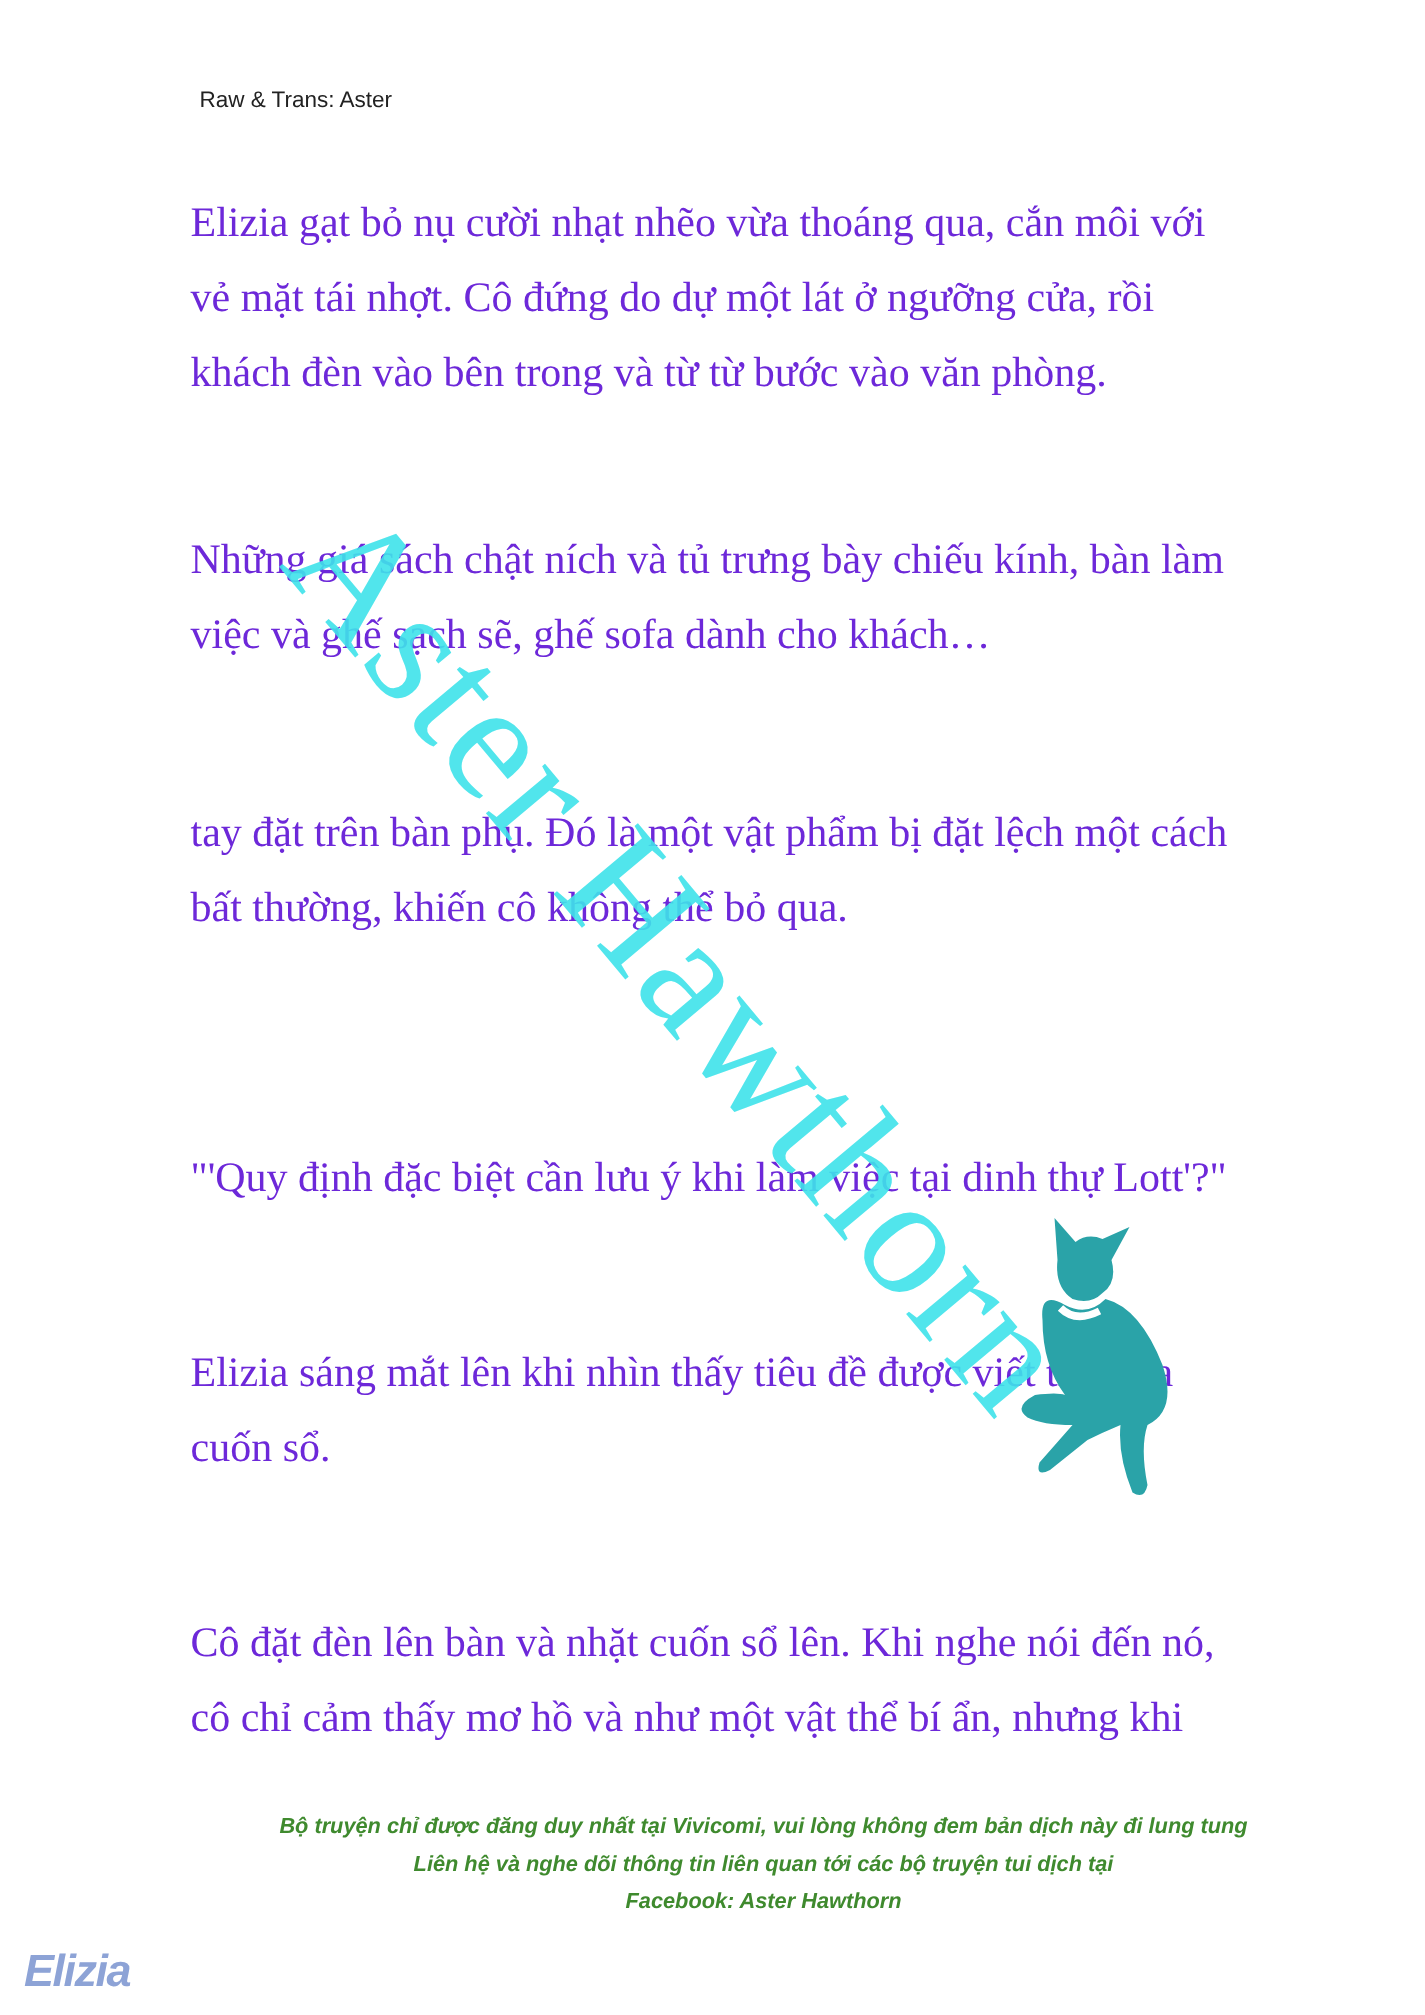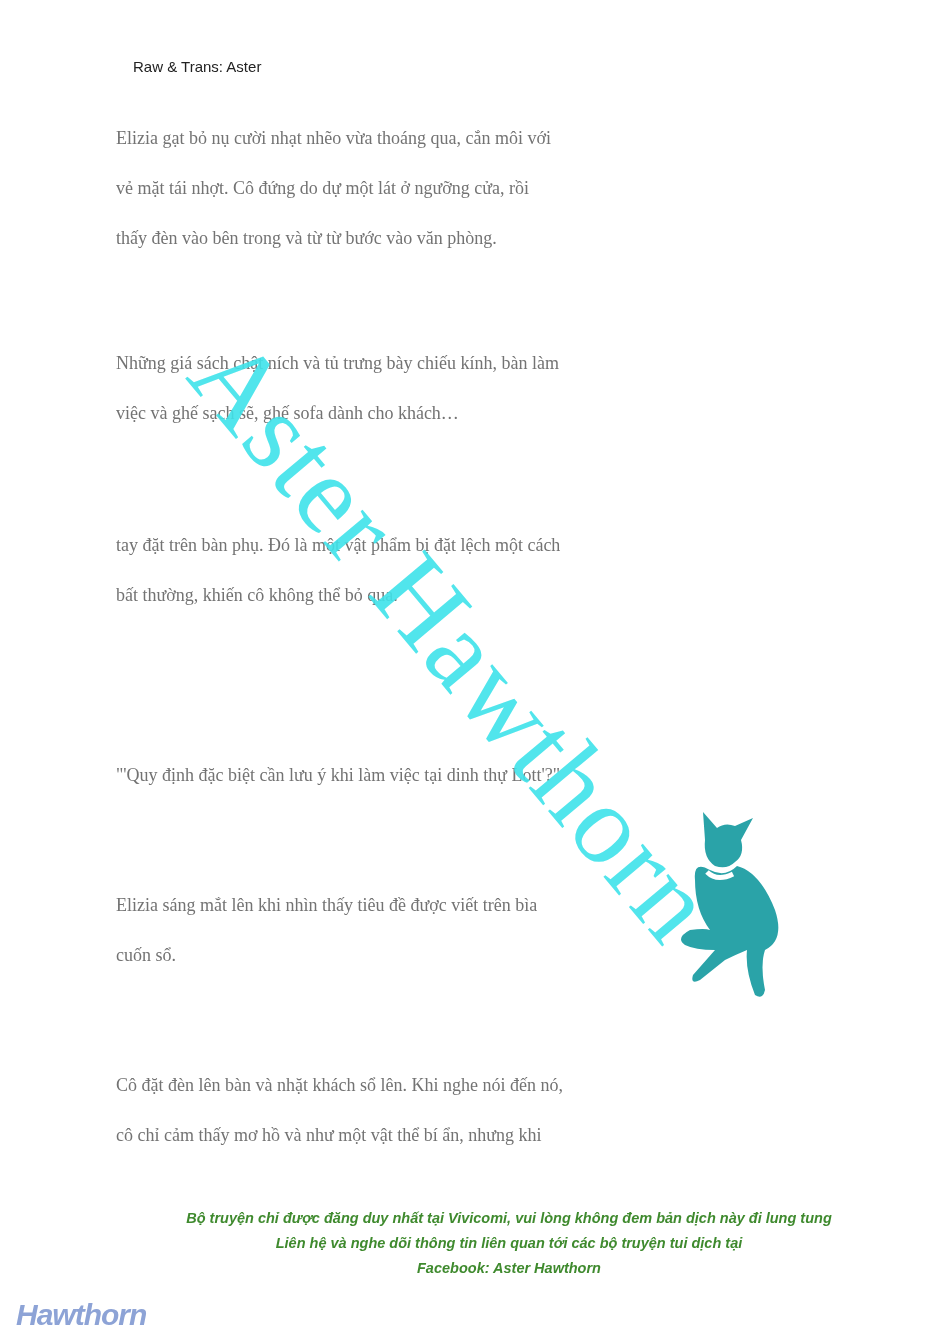--- a/index.html
+++ b/index.html
@@ -3,22 +3,22 @@
   <meta charset="utf-8">
   <style>
     html, body { margin: 0; padding: 0; background: #ffffff; }
     body { width: 950px; height: 1343px; position: relative; overflow: hidden; }
     .header {
       position: absolute; left: 133px; top: 58px;
       font-family: "Liberation Sans", sans-serif; font-size: 15px; color: #222;
     }
     .para {
       position: absolute; left: 116px; width: 760px;
-      font-family: "Liberation Serif", serif; font-size: 18px; line-height: 50px; color: #737373;
-      margin: 0;
+      font-family: "Liberation Serif", serif; font-size: 28px; line-height: 50px; color: #6d28d9;
+      margin: 11px;
     }
     .para .line { display: block; white-space: nowrap; }
     .watermark {
       position: absolute; left: 80px; top: 575px;
       font-family: "Liberation Serif", serif; font-size: 112px; color: #3fe3ea;
       transform: rotate(50deg); transform-origin: center; white-space: nowrap;
       opacity: 0.9; pointer-events: none; letter-spacing: 2px;
     }
     .cat { position: absolute; left: 665px; top: 800px; width: 130px; height: 200px; }
     .footer {
@@ -34,21 +34,21 @@
     }
   </style>
 </head>
 <body>
 
 <div class="header">Raw &amp; Trans: Aster</div>
 
 <div class="para" style="top:113px">
   <span class="line">Elizia gạt bỏ nụ cười nhạt nhẽo vừa thoáng qua, cắn môi với</span>
   <span class="line">vẻ mặt tái nhợt. Cô đứng do dự một lát ở ngưỡng cửa, rồi</span>
-  <span class="line">thấy đèn vào bên trong và từ từ bước vào văn phòng.</span>
+  <span class="line">khách đèn vào bên trong và từ từ bước vào văn phòng.</span>
 </div>
 
 <div class="para" style="top:338px">
   <span class="line">Những giá sách chật ních và tủ trưng bày chiếu kính, bàn làm</span>
   <span class="line">việc và ghế sạch sẽ, ghế sofa dành cho khách…</span>
 </div>
 
 <div class="para" style="top:520px">
   <span class="line">tay đặt trên bàn phụ. Đó là một vật phẩm bị đặt lệch một cách</span>
   <span class="line">bất thường, khiến cô không thể bỏ qua.</span>
@@ -57,33 +57,33 @@
 <div class="para" style="top:750px">
   <span class="line">"'Quy định đặc biệt cần lưu ý khi làm việc tại dinh thự Lott'?"</span>
 </div>
 
 <div class="para" style="top:880px">
   <span class="line">Elizia sáng mắt lên khi nhìn thấy tiêu đề được viết trên bìa</span>
   <span class="line">cuốn sổ.</span>
 </div>
 
 <div class="para" style="top:1060px">
-  <span class="line">Cô đặt đèn lên bàn và nhặt khách sổ lên. Khi nghe nói đến nó,</span>
+  <span class="line">Cô đặt đèn lên bàn và nhặt cuốn sổ lên. Khi nghe nói đến nó,</span>
   <span class="line">cô chỉ cảm thấy mơ hồ và như một vật thể bí ẩn, nhưng khi</span>
 </div>
 
 <div class="watermark">Aster Hawthorn</div>
 
 <svg class="cat" viewBox="0 0 130 200">
   <g fill="#2aa3a8">
     <path d="M40 40 L38 12 L52 28 Q60 22 70 26 L88 18 L76 40 Q80 55 70 62 Q62 70 50 66 Q38 58 40 40 Z"></path>
     <path d="M30 80 Q28 60 45 70 Q60 78 72 66 Q95 72 110 110 Q120 140 100 150 Q95 165 100 190 Q98 200 90 195 Q80 170 82 150 Q70 155 60 160 L35 180 Q25 185 28 175 L50 150 Q30 150 20 145 Q10 138 25 130 Q40 128 45 130 Q30 110 30 80 Z"></path>
   </g>
   <path d="M42 72 Q52 82 68 74" stroke="#ffffff" stroke-width="5" fill="none"></path>
 </svg>
 
 <div class="footer" style="top:1206px">
   <span class="fline">Bộ truyện chỉ được đăng duy nhất tại Vivicomi, vui lòng không đem bản dịch này đi lung tung</span>
   <span class="fline">Liên hệ và nghe dõi thông tin liên quan tới các bộ truyện tui dịch tại</span>
   <span class="fline">Facebook: Aster Hawthorn</span>
 </div>
 
-<div class="logo">Hawthorn</div>
+<div class="logo">Elizia</div>
 
 </body></html>

